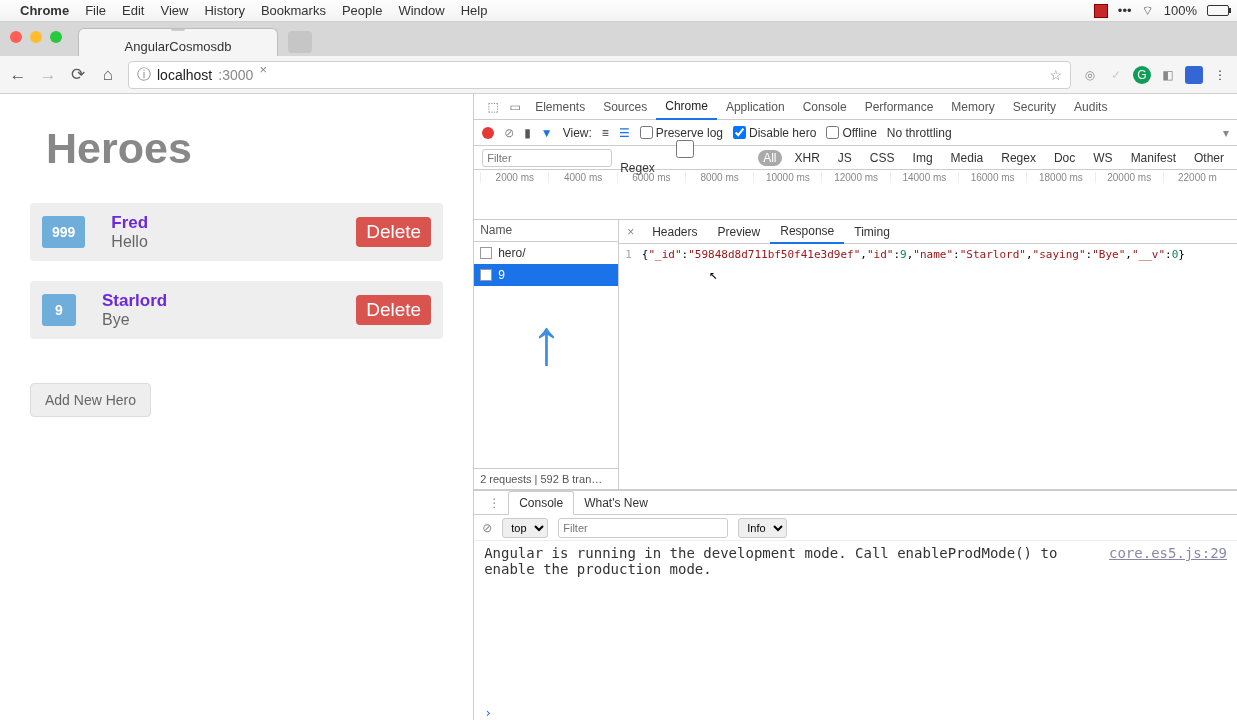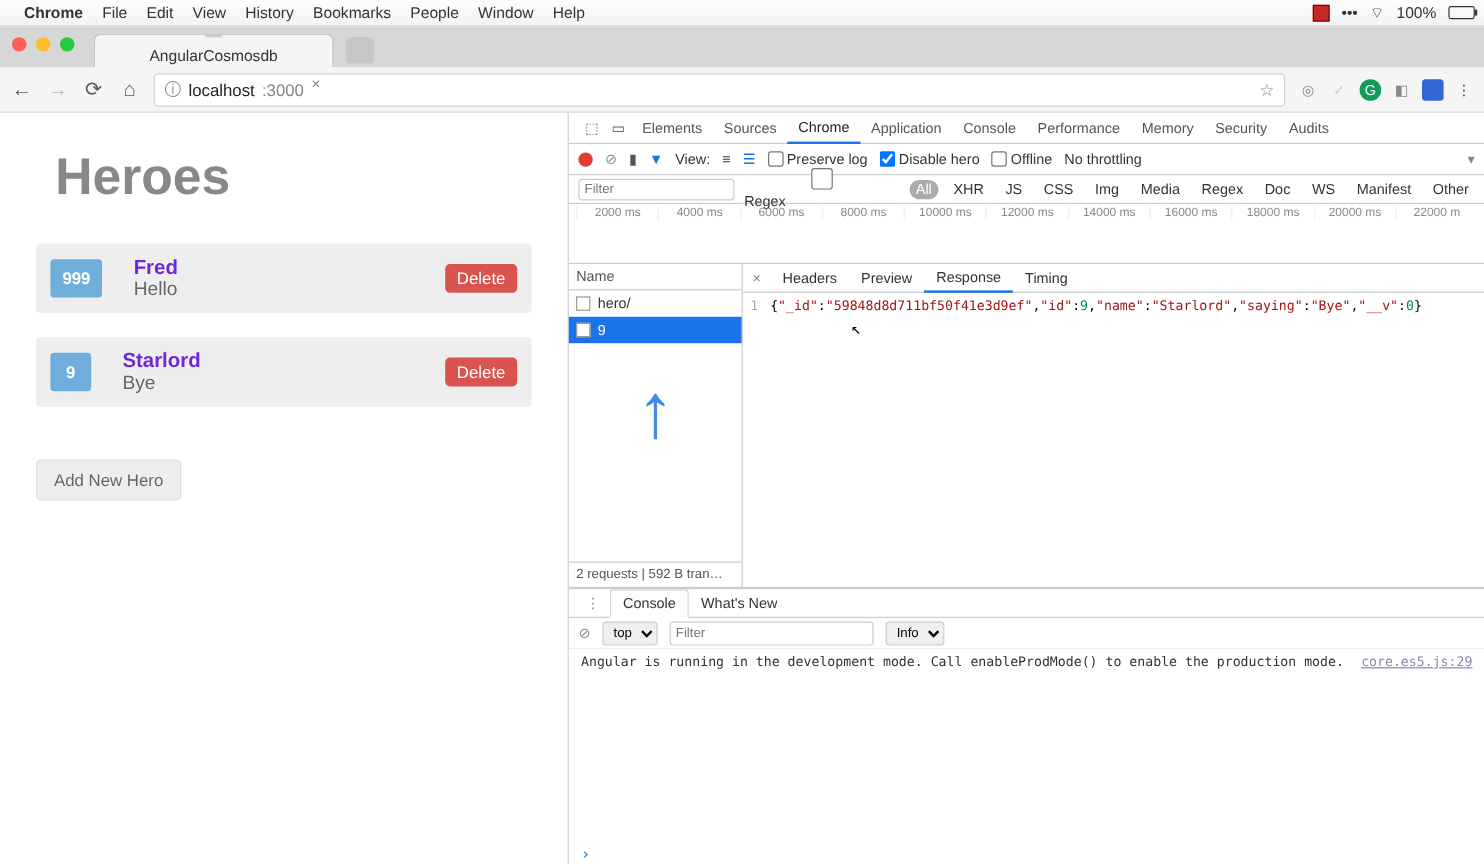--- a/index.html
+++ b/index.html
@@ -36,21 +36,21 @@
 .main { display: flex; height: calc(720px - 22px - 34px - 38px); }
 .page { width: 488px; padding: 30px 30px; background: #fff; }
 .devtools { flex: 1; border-left: 1px solid #ccc; display: flex; flex-direction: column; background: #fff; }
 
 
 .page h1 { font-size: 43px; color: #888; font-weight: 600; margin-bottom: 30px; margin-left: 16px; }
 .hero-card { background: #eee; border-radius: 4px; margin-bottom: 20px; padding: 10px 12px; display: flex; align-items: center; gap: 26px; position: relative; }
 .hero-id { background: #6faedb; color: #fff; padding: 8px 10px; border-radius: 3px; font-weight: 600; font-size: 14px; min-width: 34px; text-align: center; }
 .hero-info .name { font-weight: 700; font-size: 17px; color: #6d28d9; }
 .hero-info .saying { color: #666; font-size: 16px; }
-.delete-btn { margin-left: auto; background: #d9534f; color: #fff; border: none; border-radius: 4px; padding: 4px 10px; font-size: 14px; cursor: pointer; }
+.delete-btn { margin-left: auto; background: #d9534f; color: #fff; border: none; border-radius: 4px; padding: 4px 10px; font-size: 19px; cursor: pointer; }
 .add-btn { background: #eee; border: 1px solid #ddd; border-radius: 4px; padding: 8px 14px; color: #666; font-size: 14px; cursor: pointer; margin-top: 24px; }
 
 
 .dt-tabs { display: flex; border-bottom: 1px solid #ccc; height: 26px; align-items: center; padding-left: 8px; gap: 0; font-size: 12px; color: #555; }
 .dt-tabs .iconbtn { width: 22px; text-align: center; color: #666; }
 .dt-tabs .tabitem { padding: 0 9px; height: 26px; display: flex; align-items: center; cursor: pointer; }
 .dt-tabs .tabitem.active { border-bottom: 2px solid #1a73e8; color: #222; }
 
 
 .dt-nettool { display: flex; align-items: center; height: 26px; border-bottom: 1px solid #ccc; padding: 0 8px; gap: 10px; font-size: 12px; }
@@ -89,21 +89,21 @@
 
 
 .drawer { border-top: 1px solid #ccc; display: flex; flex-direction: column; height: 230px; }
 .drawer .dtabs2 { display: flex; height: 24px; border-bottom: 1px solid #ccc; align-items: center; font-size: 12px; padding-left: 6px; gap: 0; }
 .drawer .dtabs2 .kebab { padding: 0 8px; color: #888; }
 .drawer .dtabs2 .t { padding: 0 10px; height: 24px; display: flex; align-items: center; cursor: pointer; }
 .drawer .dtabs2 .t.active { border: 1px solid #ccc; border-bottom: 1px solid #fff; border-radius: 3px 3px 0 0; margin-bottom:-1px; background:#fff; }
 .drawer .ctoolbar { display: flex; align-items: center; height: 26px; border-bottom: 1px solid #eee; padding: 0 8px; gap: 10px; font-size: 12px; }
 .drawer .ctoolbar select, .drawer .ctoolbar input { height: 20px; border: 1px solid #ccc; border-radius: 3px; font-size: 11px; padding: 0 4px; }
 .drawer .ctoolbar input { width: 170px; }
-.drawer .logarea { flex:1; font-family: Menlo, monospace; font-size: 11px; padding: 4px 10px; display:flex; }
+.drawer .logarea { flex:1; font-family: Menlo, monospace; font-size: 14px; padding: 4px 10px; display:flex; }
 .drawer .logarea .msg { flex:1; }
 .drawer .logarea .src { color:#88a; text-decoration: underline; }
 .drawer .prompt { color:#1a73e8; padding: 0 10px; font-family: Menlo, monospace; }
 
 
 .annot-cursor { position: absolute; font-size: 14px; color: #000; }
 
 
 .k { color:#a31515; } .n { color:#098658; } .p { color:#000; }
 </style>

